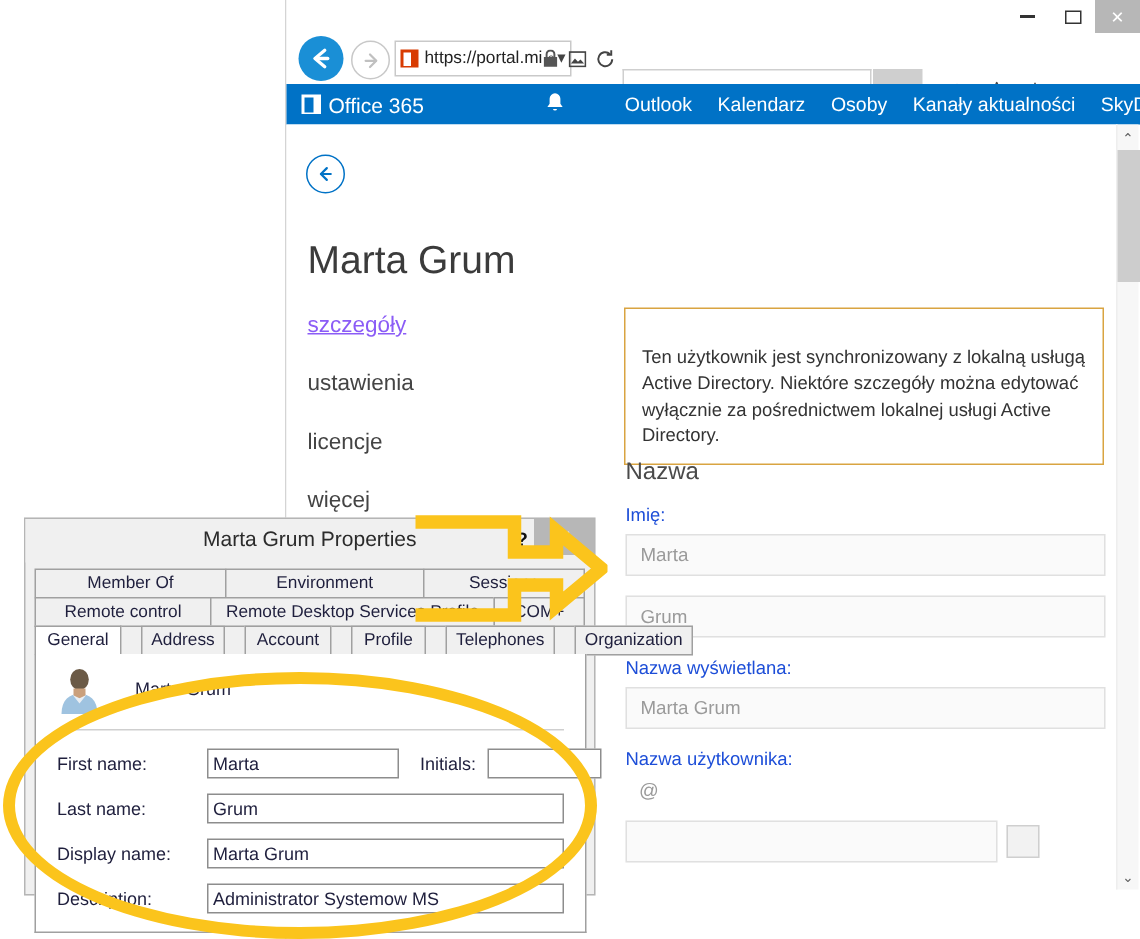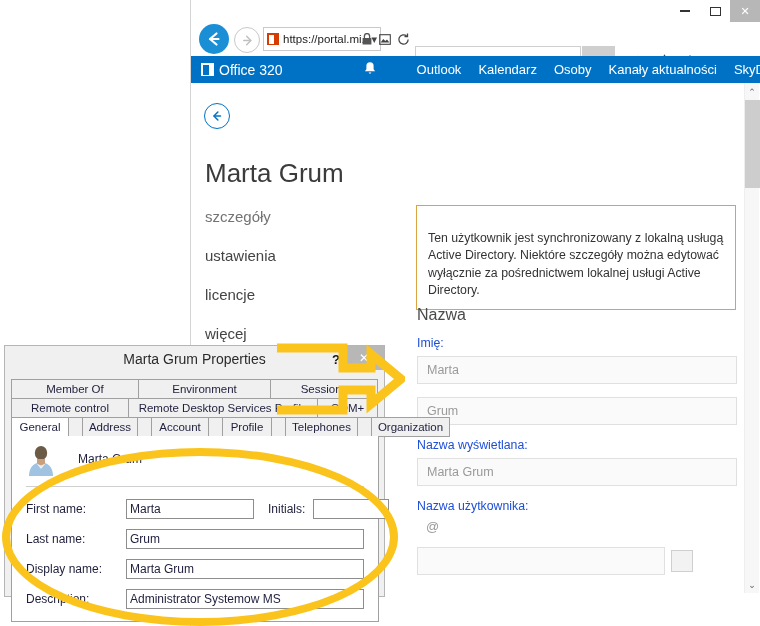--- a/index.html
+++ b/index.html
@@ -105,21 +105,21 @@
   #page-back{
     position:absolute;left:13px;top:20px;width:26px;height:26px;border-radius:50%;
     border:1.7px solid #0072c6;display:flex;align-items:center;justify-content:center;
     color:#0072c6;font-size:14px;box-sizing:border-box;
   }
   #person-title{
     position:absolute;left:14px;top:75px;font-size:26px;color:#3b3b3b;font-weight:400;
   }
   #detail-nav{position:absolute;left:14px;top:125px;}
   #detail-nav div{font-size:15px;color:#444;margin-bottom:22px;}
-  #detail-nav div.active{color:#737373;}
+  #detail-nav div.active{color:#8b5cf6;text-decoration:underline;}
 
   #infobox{
     position:absolute;left:225px;top:122px;width:320px;
     border:1px solid #d9a441;background:#fff;box-sizing:border-box;
     padding:24px 11px 9px 11px;
   }
   #infobox p{margin:0;font-size:12.3px;line-height:1.42;color:#333;}
   #nazwa-head{position:absolute;left:226px;top:223px;font-size:16px;color:#4a4a4a;}
 
   #form-area{position:absolute;left:226px;top:253px;width:320px;}
@@ -143,21 +143,21 @@
   #vscroll{
     position:absolute;right:1px;top:83px;width:15px;height:510px;background:#f7f7f7;
     border-left:1px solid #eee;box-sizing:border-box;
   }
   #vscroll .arrow{height:17px;display:flex;align-items:center;justify-content:center;font-size:9px;color:#606060;}
   #vscroll .arrow.bottom{position:absolute;bottom:0;left:0;right:0;}
   #vthumb{position:absolute;top:17px;left:0;width:15px;height:88px;background:#cdcdcd;}
 
   
   #props-dialog{
-    position:absolute;left:4px;top:345px;width:381px;height:252px;
+    position:absolute;left:16px;top:345px;width:381px;height:252px;
     background:#f0f0f0;border:1px solid #b5b5b5;box-sizing:border-box;
     font-family:"Liberation Sans",sans-serif;
   }
   #props-titlebar{
     position:absolute;left:0;top:0;width:379px;height:29px;background:#f0f0f0;
   }
   #props-title{
     position:absolute;left:0;right:0;top:5px;text-align:center;font-size:14px;color:#2b2b2b;
   }
   #props-help{position:absolute;right:44px;top:6px;font-size:13px;color:#111;font-weight:bold;}
@@ -299,21 +299,21 @@
               <path d="M5.5 12.5 L3.6 14.4"></path>
           </g>
         </svg>
       </div>
     </div>
   </div>
 
   <div id="suitebar">
     <span id="suite-brand">
       <span class="o365-sq-w"></span>
-      <span>Office 320</span>
+      <span>Office 365</span>
     </span>
     <span id="suite-bell">
       <svg width="14" height="15" viewBox="0 0 14 15">
         <path d="M7 1.2 a3.6 3.6 0 0 1 3.6 3.6 v3.4 l1.5 2.1 H1.9 L3.4 8.2 V4.8 A3.6 3.6 0 0 1 7 1.2 Z" fill="#fff"></path>
         <path d="M5.6 11.6 a1.45 1.45 0 0 0 2.8 0 Z" fill="#fff"></path>
       </svg>
     </span>
     <span id="suite-nav">
       <span>Outlook</span>
       <span>Kalendarz</span>

